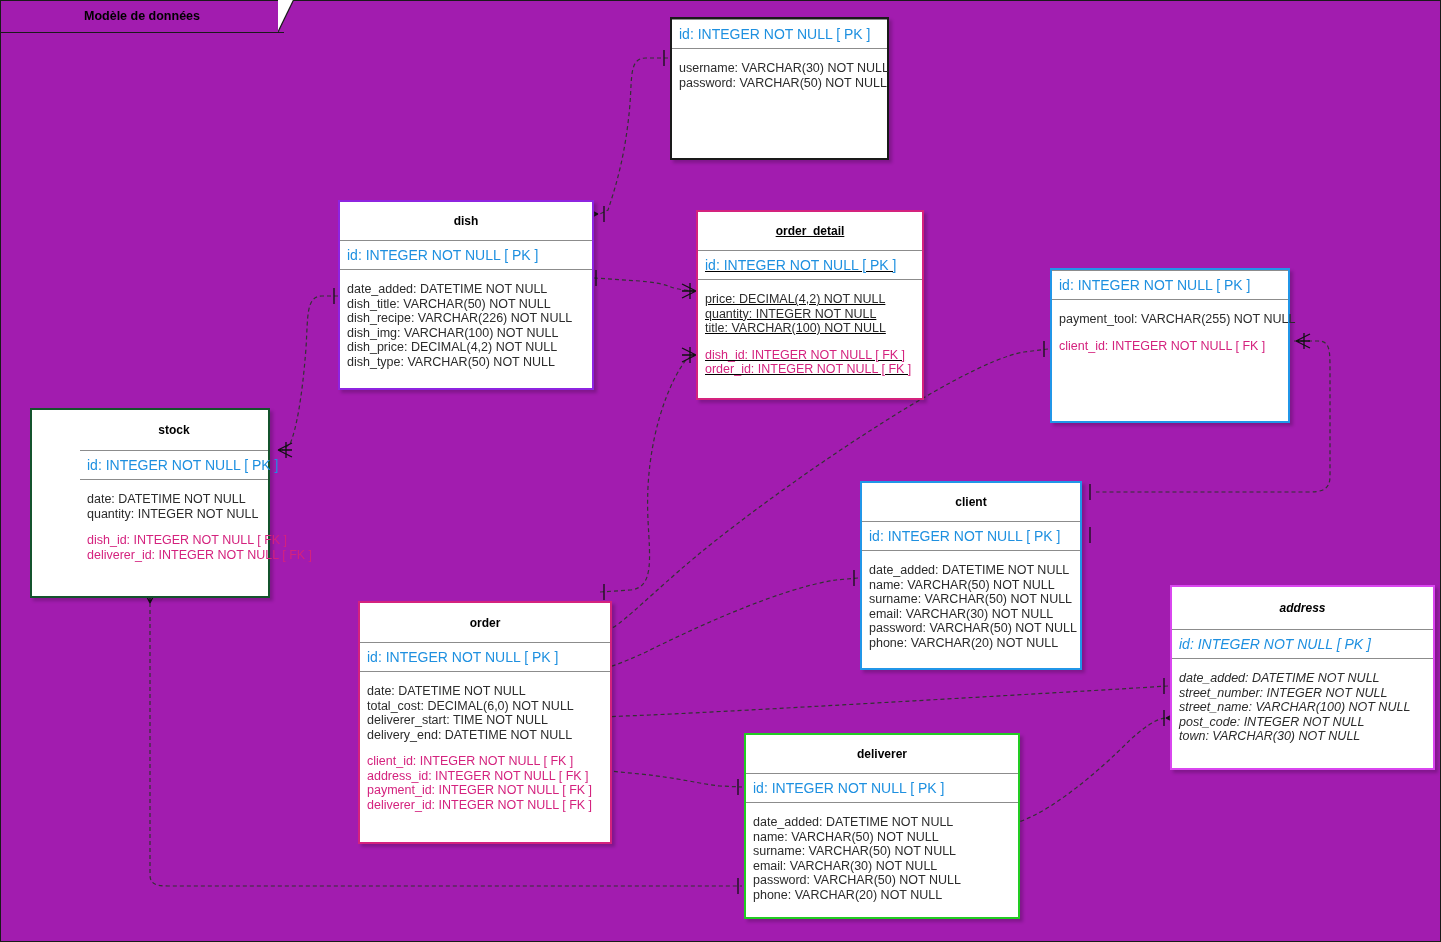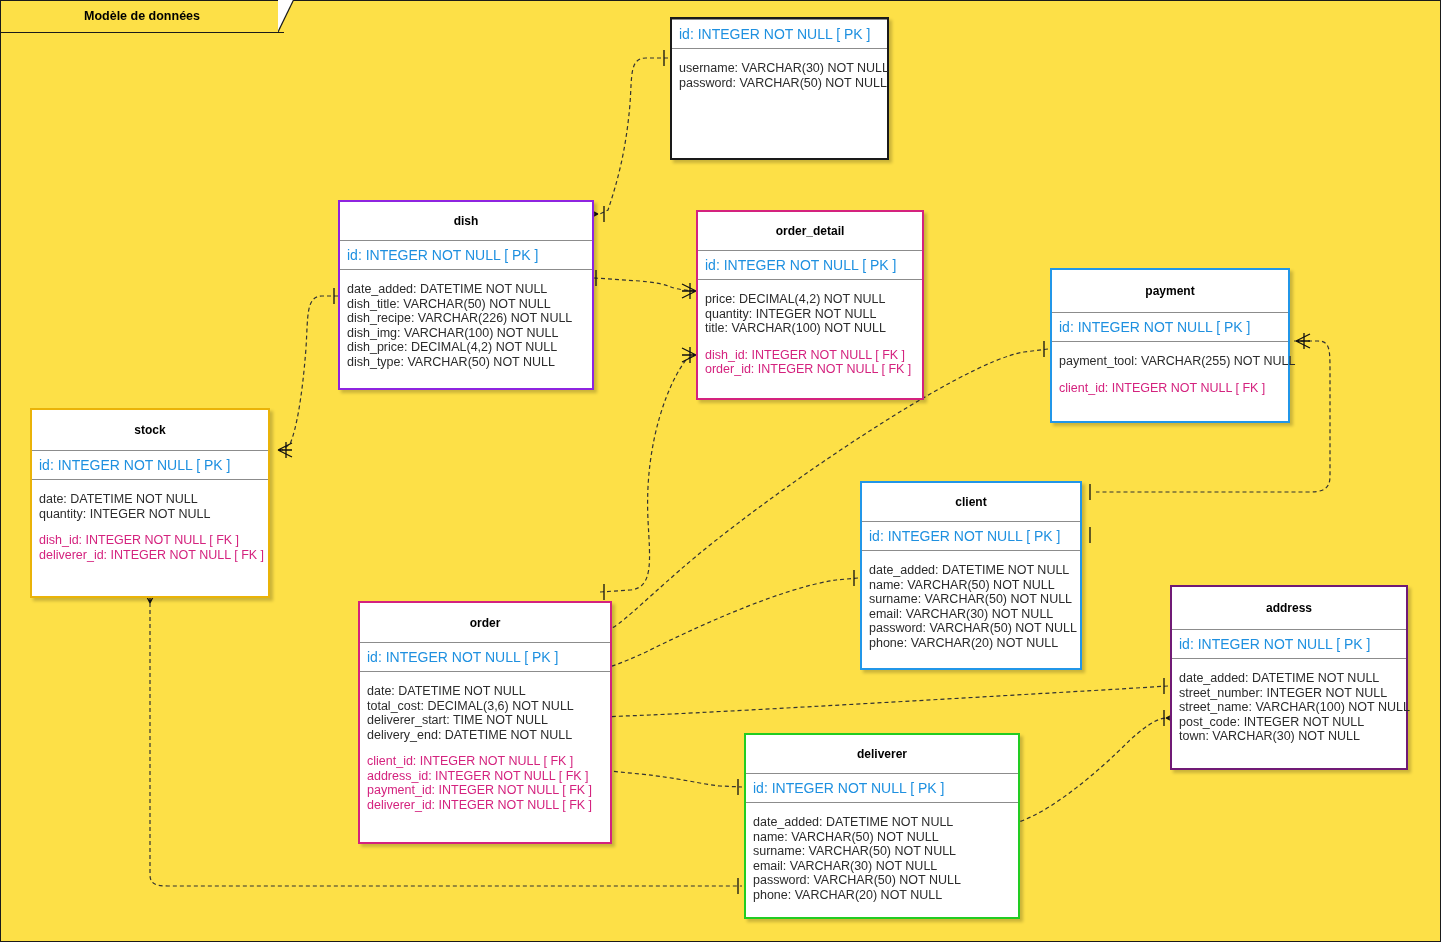--- a/index.html
+++ b/index.html
@@ -5,21 +5,21 @@
   * { box-sizing: border-box; }
   html, body {
     margin: 0; padding: 0;
     background: #ffffff;
     font-family: "Liberation Sans", sans-serif;
   }
   #canvas {
     position: relative;
     width: 1441px;
     height: 942px;
-    background: #fde047;
+    background: #a21caf;
     overflow: hidden;
   }
   
   #frame {
     position: absolute;
     left: 0; top: 0;
     width: 1441px; height: 942px;
     border: 1px solid #1a1a1a;
   }
   #title-tab {
@@ -264,48 +264,47 @@
     <div class="attrs">
       <div>date_added: DATETIME NOT NULL</div>
       <div>dish_title: VARCHAR(50) NOT NULL</div>
       <div>dish_recipe: VARCHAR(226) NOT NULL</div>
       <div>dish_img: VARCHAR(100) NOT NULL</div>
       <div>dish_price: DECIMAL(4,2) NOT NULL</div>
       <div>dish_type: VARCHAR(50) NOT NULL</div>
     </div>
   </div>
 
-  <div class="entity" style="left:696px; top:210px; width:228px; height:190px; border:2px solid #d4227e;">
+  <div class="entity" style="left:696px; top:210px; width:228px; height:190px; border:2px solid #d4227e;text-decoration:underline;">
     <div class="ename" style="height:38px;">order_detail</div>
     <div class="sep"></div>
     <div class="pk">id: INTEGER NOT NULL [ PK ]</div>
     <div class="sep"></div>
     <div class="attrs">
       <div>price: DECIMAL(4,2) NOT NULL</div>
       <div>quantity: INTEGER NOT NULL</div>
       <div>title: VARCHAR(100) NOT NULL</div>
       <div class="gap"></div>
       <div class="fk">dish_id: INTEGER NOT NULL [ FK ]</div>
       <div class="fk">order_id: INTEGER NOT NULL [ FK ]</div>
     </div>
   </div>
 
   <div class="entity" style="left:1050px; top:268px; width:240px; height:155px; border:2px solid #2196e8;">
-    <div class="ename" style="height:42px;">payment</div>
     <div class="sep"></div>
     <div class="pk">id: INTEGER NOT NULL [ PK ]</div>
     <div class="sep"></div>
     <div class="attrs">
       <div>payment_tool: VARCHAR(255) NOT NULL</div>
       <div class="gap"></div>
       <div class="fk">client_id: INTEGER NOT NULL [ FK ]</div>
     </div>
   </div>
 
-  <div class="entity" style="left:30px; top:408px; width:240px; height:190px; border:2px solid #eab308;">
+  <div class="entity" style="left:30px; top:408px; width:240px; height:190px; border:2px solid #14532d;padding-left:48px;">
     <div class="ename" style="height:40px;">stock</div>
     <div class="sep"></div>
     <div class="pk">id: INTEGER NOT NULL [ PK ]</div>
     <div class="sep"></div>
     <div class="attrs">
       <div>date: DATETIME NOT NULL</div>
       <div>quantity: INTEGER NOT NULL</div>
       <div class="gap"></div>
       <div class="fk">dish_id: INTEGER NOT NULL [ FK ]</div>
       <div class="fk">deliverer_id: INTEGER NOT NULL [ FK ]</div>
@@ -320,42 +319,42 @@
     <div class="attrs">
       <div>date_added: DATETIME NOT NULL</div>
       <div>name: VARCHAR(50) NOT NULL</div>
       <div>surname: VARCHAR(50) NOT NULL</div>
       <div>email: VARCHAR(30) NOT NULL</div>
       <div>password: VARCHAR(50) NOT NULL</div>
       <div>phone: VARCHAR(20) NOT NULL</div>
     </div>
   </div>
 
-  <div class="entity" style="left:1170px; top:585px; width:238px; height:185px; border:2px solid #701a75;">
+  <div class="entity" style="left:1170px; top:585px; width:265px; height:185px; border:2px solid #d946ef;font-style:italic;">
     <div class="ename" style="height:42px;">address</div>
     <div class="sep"></div>
     <div class="pk">id: INTEGER NOT NULL [ PK ]</div>
     <div class="sep"></div>
     <div class="attrs">
       <div>date_added: DATETIME NOT NULL</div>
       <div>street_number: INTEGER NOT NULL</div>
       <div>street_name: VARCHAR(100) NOT NULL</div>
       <div>post_code: INTEGER NOT NULL</div>
       <div>town: VARCHAR(30) NOT NULL</div>
     </div>
   </div>
 
   <div class="entity" style="left:358px; top:601px; width:254px; height:243px; border:2px solid #d4227e;">
     <div class="ename" style="height:39px;">order</div>
     <div class="sep"></div>
     <div class="pk">id: INTEGER NOT NULL [ PK ]</div>
     <div class="sep"></div>
     <div class="attrs">
       <div>date: DATETIME NOT NULL</div>
-      <div>total_cost: DECIMAL(3,6) NOT NULL</div>
+      <div>total_cost: DECIMAL(6,0) NOT NULL</div>
       <div>deliverer_start: TIME NOT NULL</div>
       <div>delivery_end: DATETIME NOT NULL</div>
       <div class="gap"></div>
       <div class="fk">client_id: INTEGER NOT NULL [ FK ]</div>
       <div class="fk">address_id: INTEGER NOT NULL [ FK ]</div>
       <div class="fk">payment_id: INTEGER NOT NULL [ FK ]</div>
       <div class="fk">deliverer_id: INTEGER NOT NULL [ FK ]</div>
     </div>
   </div>
 

